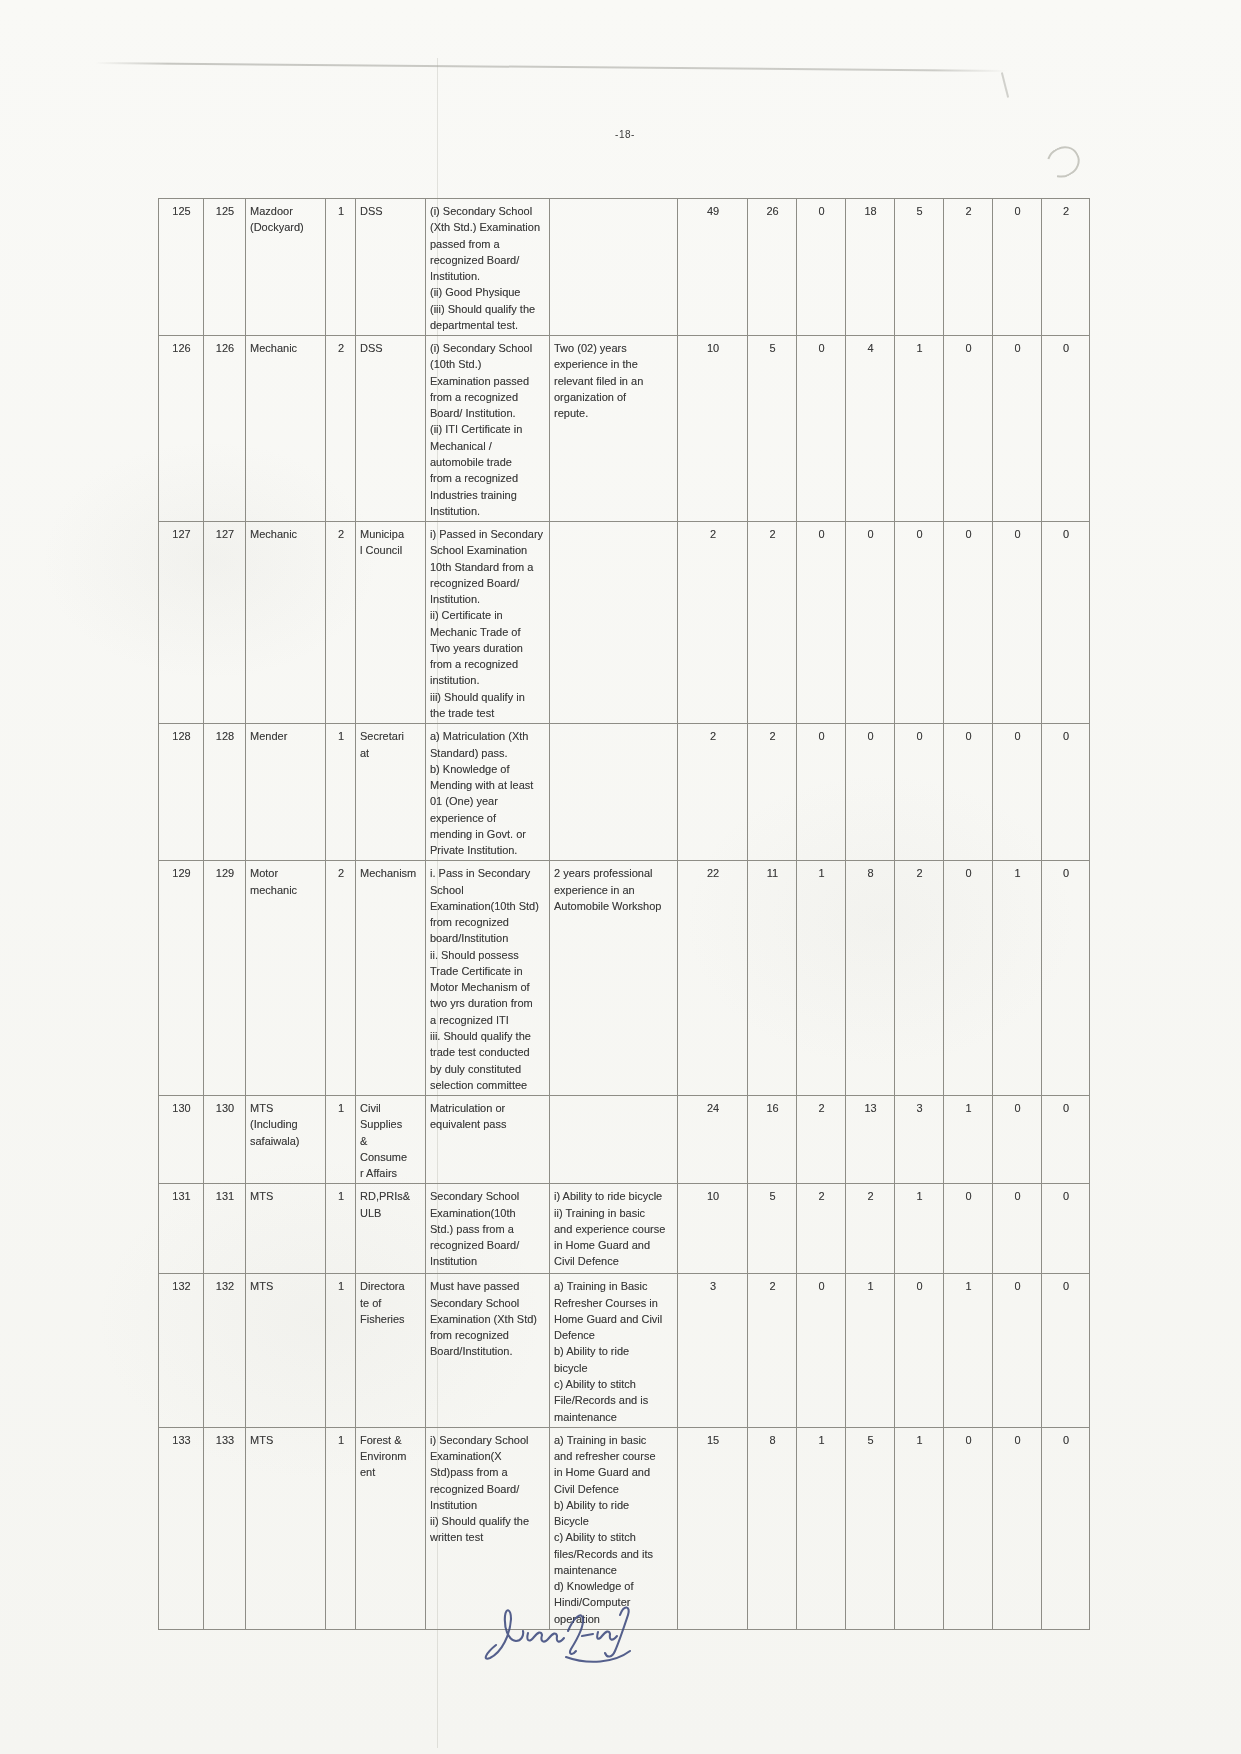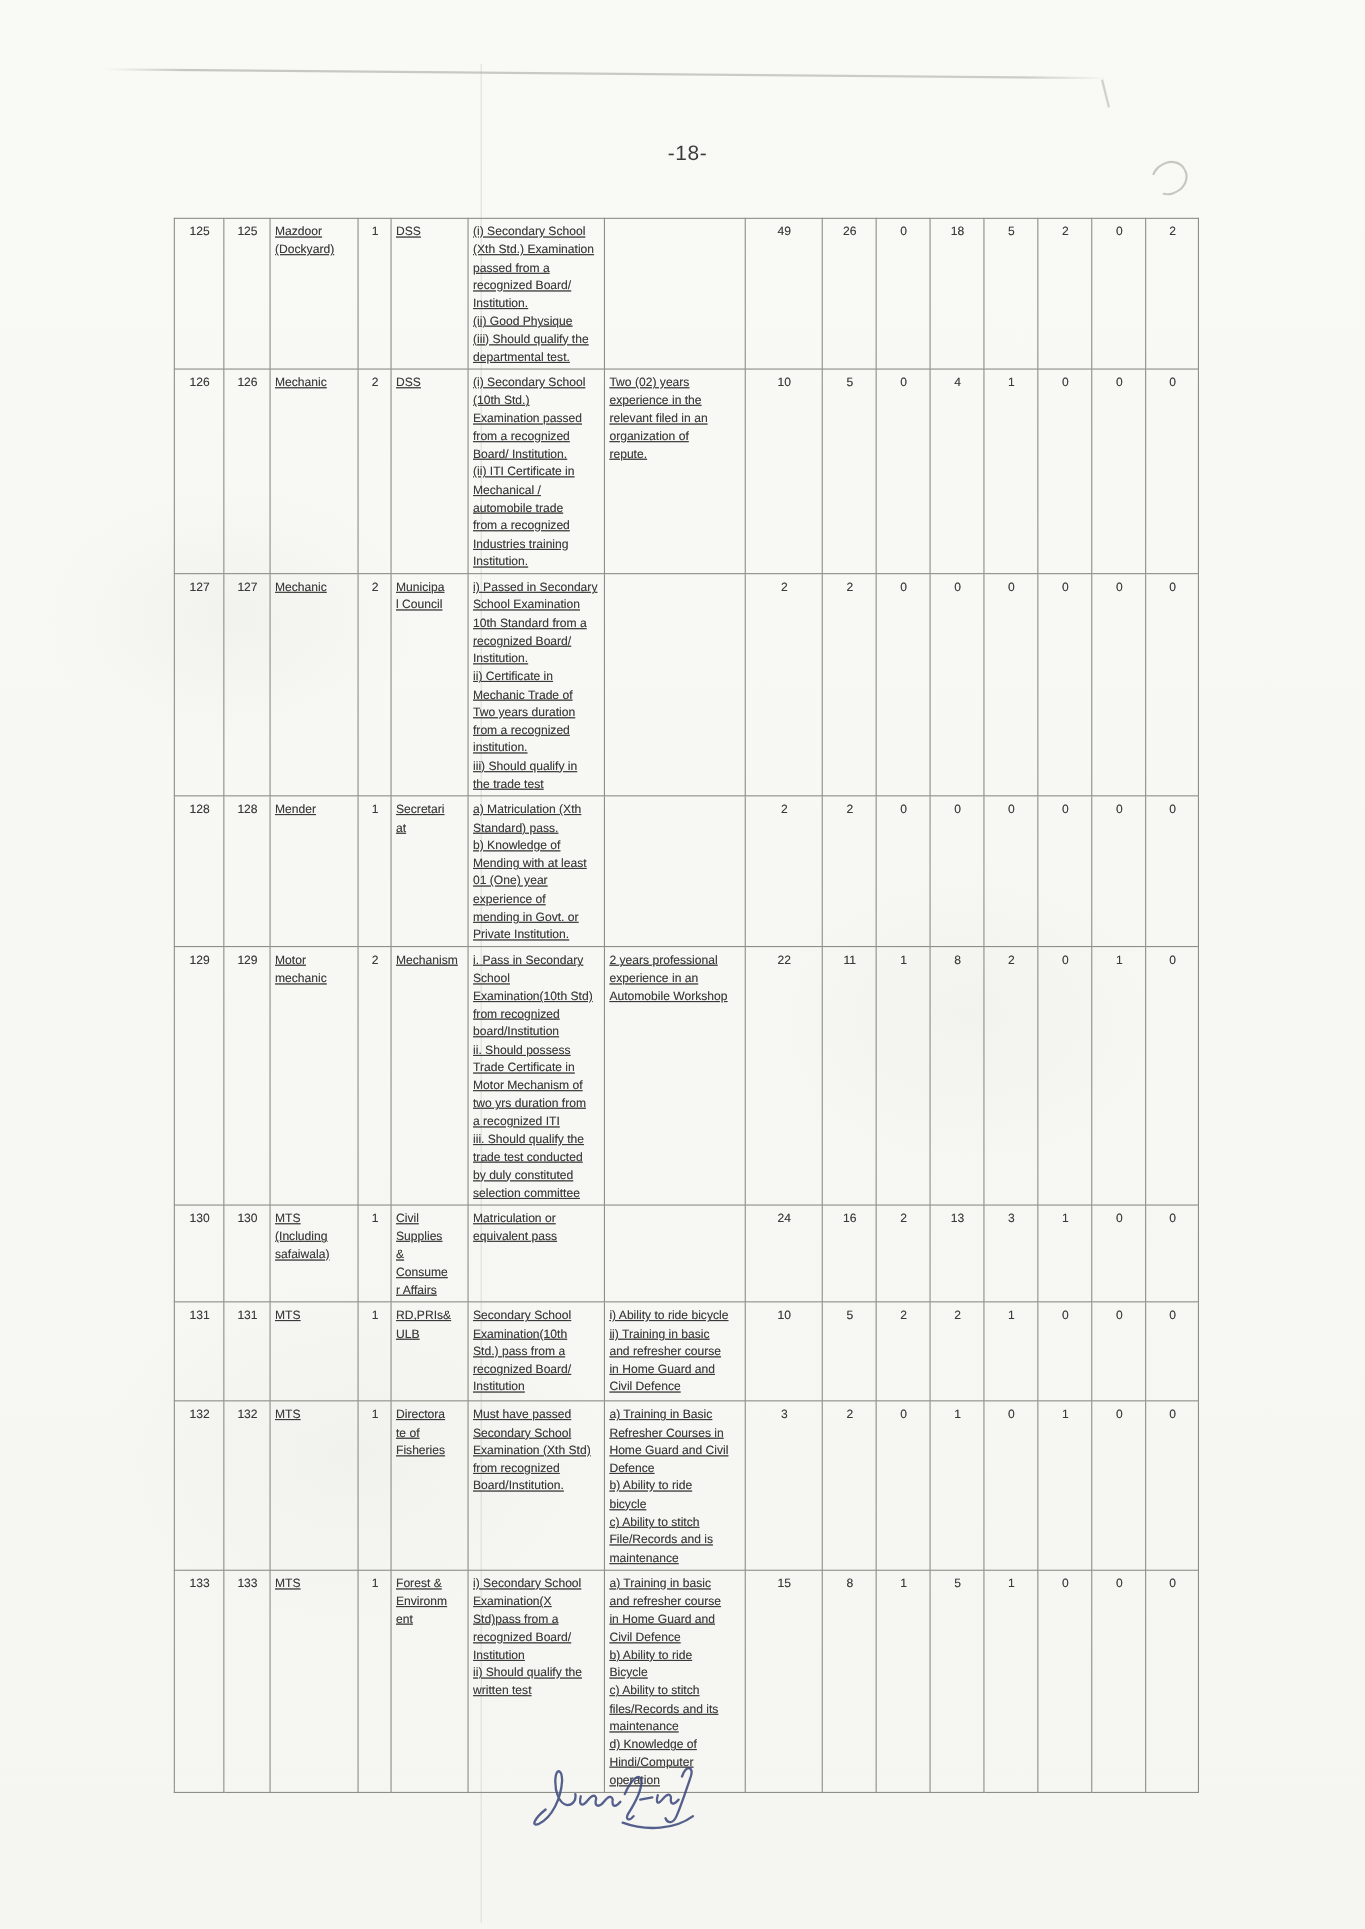--- a/index.html
+++ b/index.html
@@ -10,39 +10,39 @@
       radial-gradient(240px 170px at 210px 560px, rgba(188,188,180,0.10), transparent 70%),
       radial-gradient(280px 210px at 880px 920px, rgba(188,188,180,0.08), transparent 70%),
       radial-gradient(320px 230px at 320px 1320px, rgba(188,188,180,0.08), transparent 70%),
       linear-gradient(#f9f9f6,#f5f5f1);
     overflow:hidden;
     font-family:"Liberation Sans", sans-serif;
     color:#383838;
   }
   .page-number{
     position:absolute; top:129px; left:585px; width:80px;
-    text-align:center; font-size:19px; color:#3b3b3b; letter-spacing:.5px;
+    text-align:center; font-size:10px; color:#3b3b3b; letter-spacing:.5px;
   }
   table.vacancy{
     position:absolute; left:158px; top:198px; width:931px;
     border-collapse:collapse; table-layout:fixed;
   }
   table.vacancy td{
     border:1px solid #8e8d86;
     vertical-align:top;
     padding:4px 3px 2px 4px;
     font-size:11px;
     line-height:1.48;
     white-space:pre-line;
     color:#3a3a3a;
     text-shadow:0 0 .4px rgba(70,70,70,.45);
     overflow:hidden;
   }
   td.c-center, td.c-num{text-align:center;}
-  td.c-left{text-align:left;text-decoration:underline;}
+  td.c-left{text-align:left;}
   
   .scan-top-line{
     position:absolute; left:95px; top:66px; width:912px; height:2px;
     background:linear-gradient(to right, rgba(150,150,143,0), rgba(150,150,143,.5) 8%, rgba(150,150,143,.45) 92%, rgba(150,150,143,0));
     transform:rotate(0.5deg);
   }
   .scan-corner{
     position:absolute; left:1004px; top:72px; width:2px; height:26px;
     background:rgba(150,150,143,.4); transform:rotate(-14deg);
   }
@@ -270,21 +270,21 @@
           <td class="c-center">1</td>
           <td class="c-left">RD,PRIs&amp;
 ULB</td>
           <td class="c-left">Secondary School
 Examination(10th
 Std.) pass from a
 recognized Board/
 Institution</td>
           <td class="c-left">i) Ability to ride bicycle
 ii) Training in basic
-and refresher course
+and experience course
 in Home Guard and
 Civil Defence</td>
           <td class="c-num">10</td>
           <td class="c-num">5</td>
           <td class="c-num">2</td>
           <td class="c-num">2</td>
           <td class="c-num">1</td>
           <td class="c-num">0</td>
           <td class="c-num">0</td>
           <td class="c-num">0</td>

